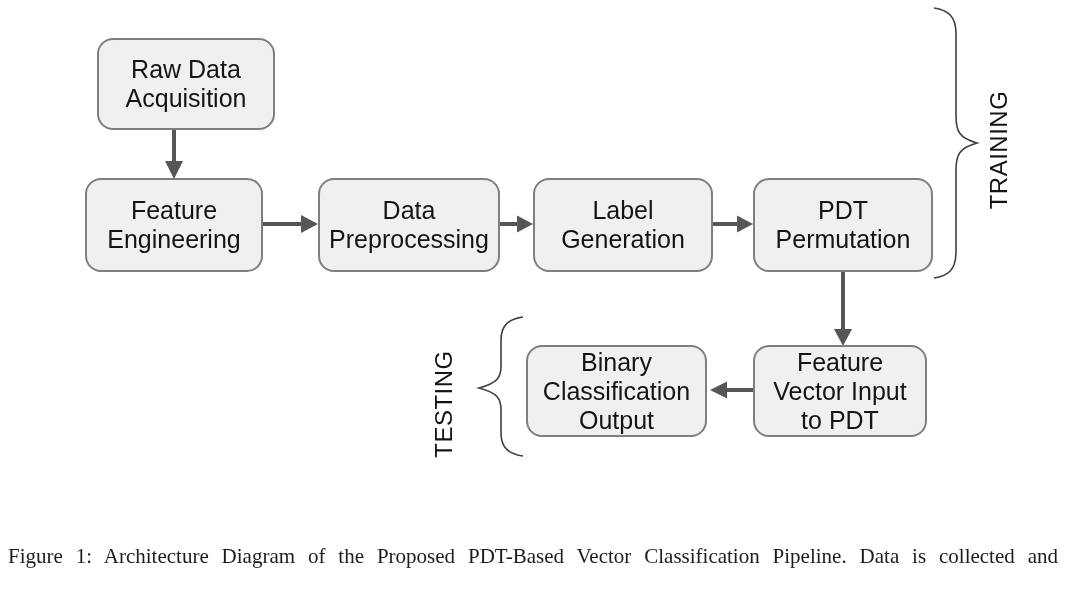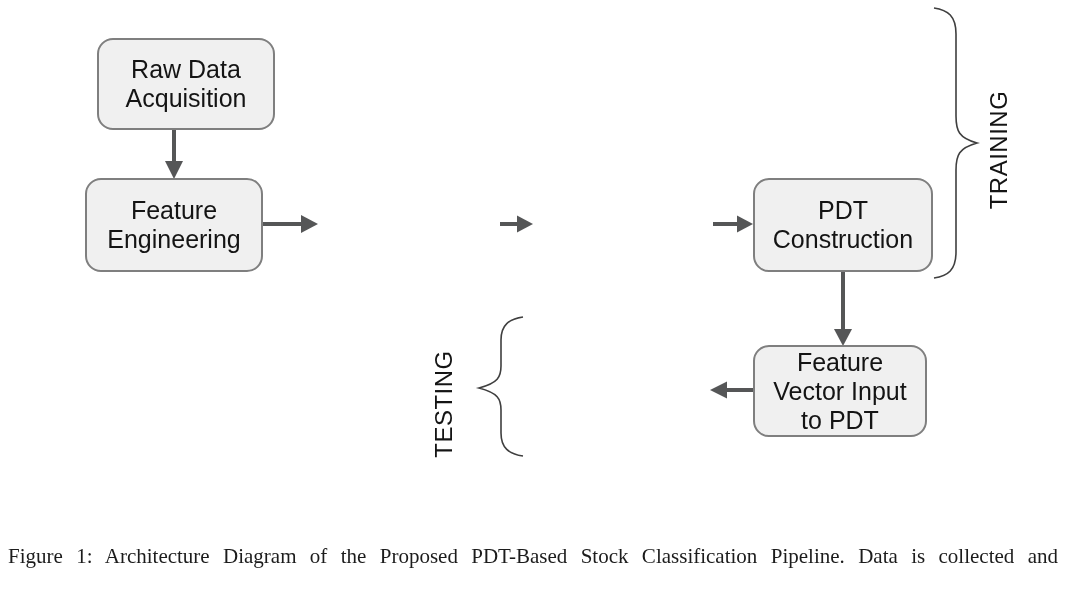--- a/index.html
+++ b/index.html
@@ -106,26 +106,33 @@
     </g>
 
     <path class="brace" d="M 934 8 C 948 10, 956 16, 956 34 L 956 116 C 956 131, 959 138, 977 143 C 959 148, 956 155, 956 170 L 956 252 C 956 270, 948 276, 934 278"></path>
     <path class="brace" d="M 523 317 C 509 319, 501 325, 501 340 L 501 366 C 501 377, 498 383, 479 388 C 498 393, 501 399, 501 410 L 501 433 C 501 448, 509 454, 523 456"></path>
   </svg>
 
   <div class="flow-box b-raw">Raw Data
 Acquisition</div>
   <div class="flow-box b-feat">Feature
 Engineering</div>
+  <div class="flow-box b-prep">Data
+Preprocessing</div>
+  <div class="flow-box b-label">Label
+Generation</div>
   <div class="flow-box b-pdt">PDT
-Construction</div>
+Permutation</div>
   <div class="flow-box b-fvec">Feature
 Vector Input
 to PDT</div>
+  <div class="flow-box b-bin">Binary
+Classification
+Output</div>
 
   <div class="phase-label pl-training">TRAINING</div>
   <div class="phase-label pl-testing">TESTING</div>
 
   <div id="caption">
-    <div class="l1">Figure 1: Architecture Diagram of the Proposed PDT-Based Stock Classification Pipeline. Data is collected and</div>
+    <div class="l1">Figure 1: Architecture Diagram of the Proposed PDT-Based Vector Classification Pipeline. Data is collected and</div>
   </div>
 
 </div>
 
 </body></html>

